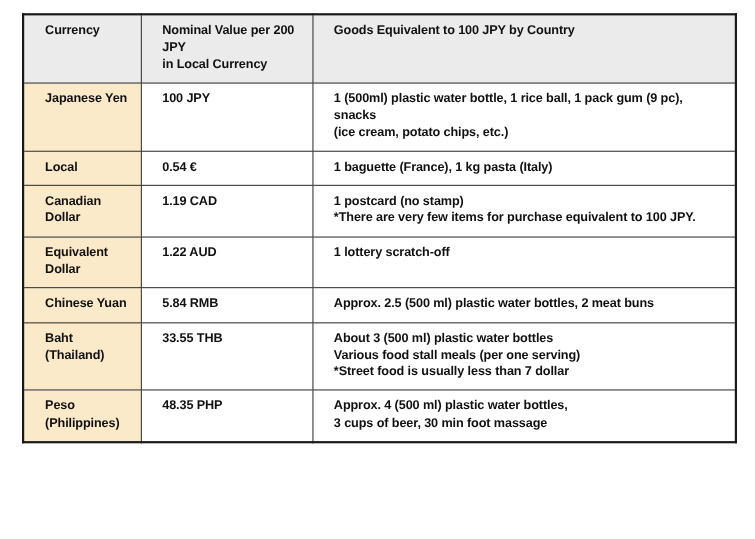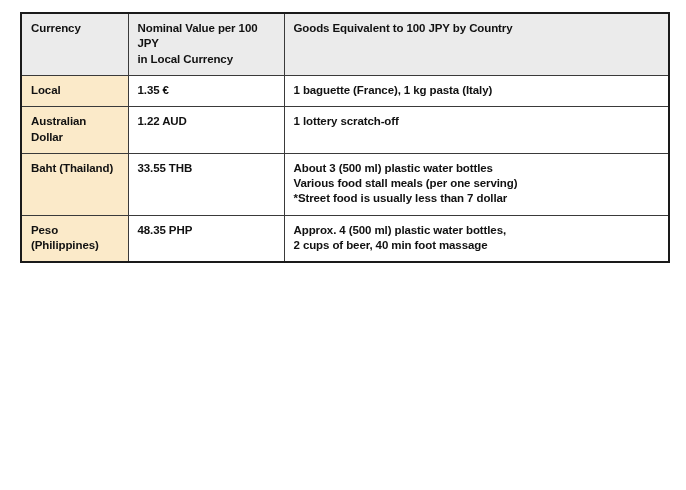--- a/index.html
+++ b/index.html
@@ -21,21 +21,21 @@
   }
   table.currency-table {
     border-collapse: collapse;
     width: 648px;
     table-layout: fixed;
     border: 2px solid #1a1a1a;
   }
   table.currency-table td,
   table.currency-table th {
     border: 1px solid #3a3a3a;
-    padding: 7px 8px 8px 9px;
+    padding: 7px 8px 8px 19px;
     vertical-align: top;
     font-size: 11.5px;
     font-weight: bold;
     line-height: 1.33;
     color: #111111;
     text-align: left;
     letter-spacing: -0.1px;
   }
   thead th {
     background: #ebebeb;
@@ -71,49 +71,84 @@
       <col class="col-currency">
       <col class="col-value">
       <col class="col-goods">
     </colgroup>
     <thead>
       <tr class="header-row">
         <th>
             <span class="line">Currency</span>
           </th>
         <th>
-            <span class="line">Nominal Value per 100 JPY</span>
+            <span class="line">Nominal Value per 200 JPY</span>
             <span class="line">in Local Currency</span>
           </th>
         <th>
             <span class="line">Goods Equivalent to 100 JPY by Country</span>
           </th>
       </tr>
     </thead>
     <tbody>
         <tr>
           <td class="cell-currency">
+            <span class="line">Japanese Yen</span>
+          </td>
+          <td class="cell-value">
+            <span class="line">100 JPY</span>
+          </td>
+          <td class="cell-goods">
+            <span class="line">1 (500ml) plastic water bottle, 1 rice ball, 1 pack gum (9 pc), snacks</span>
+            <span class="line">(ice cream, potato chips, etc.)</span>
+          </td>
+        </tr>
+        <tr>
+          <td class="cell-currency">
             <span class="line">Local</span>
           </td>
           <td class="cell-value">
-            <span class="line">1.35 €</span>
+            <span class="line">0.54 €</span>
           </td>
           <td class="cell-goods">
             <span class="line">1 baguette (France), 1 kg pasta (Italy)</span>
           </td>
         </tr>
         <tr>
           <td class="cell-currency">
-            <span class="line">Australian Dollar</span>
+            <span class="line">Canadian Dollar</span>
+          </td>
+          <td class="cell-value">
+            <span class="line">1.19 CAD</span>
+          </td>
+          <td class="cell-goods">
+            <span class="line">1 postcard (no stamp)</span>
+            <span class="line">*There are very few items for purchase equivalent to 100 JPY.</span>
+          </td>
+        </tr>
+        <tr>
+          <td class="cell-currency">
+            <span class="line">Equivalent Dollar</span>
           </td>
           <td class="cell-value">
             <span class="line">1.22 AUD</span>
           </td>
           <td class="cell-goods">
             <span class="line">1 lottery scratch-off</span>
+          </td>
+        </tr>
+        <tr>
+          <td class="cell-currency">
+            <span class="line">Chinese Yuan</span>
+          </td>
+          <td class="cell-value">
+            <span class="line">5.84 RMB</span>
+          </td>
+          <td class="cell-goods">
+            <span class="line">Approx. 2.5 (500 ml) plastic water bottles, 2 meat buns</span>
           </td>
         </tr>
         <tr>
           <td class="cell-currency">
             <span class="line">Baht (Thailand)</span>
           </td>
           <td class="cell-value">
             <span class="line">33.55 THB</span>
           </td>
           <td class="cell-goods">
@@ -125,18 +160,18 @@
         <tr>
           <td class="cell-currency">
             <span class="line">Peso</span>
             <span class="line">(Philippines)</span>
           </td>
           <td class="cell-value">
             <span class="line">48.35 PHP</span>
           </td>
           <td class="cell-goods">
             <span class="line">Approx. 4 (500 ml) plastic water bottles,</span>
-            <span class="line">2 cups of beer, 40 min foot massage</span>
+            <span class="line">3 cups of beer, 30 min foot massage</span>
           </td>
         </tr>
       </tbody>
   </table>
 </div>
 
 </body></html>

